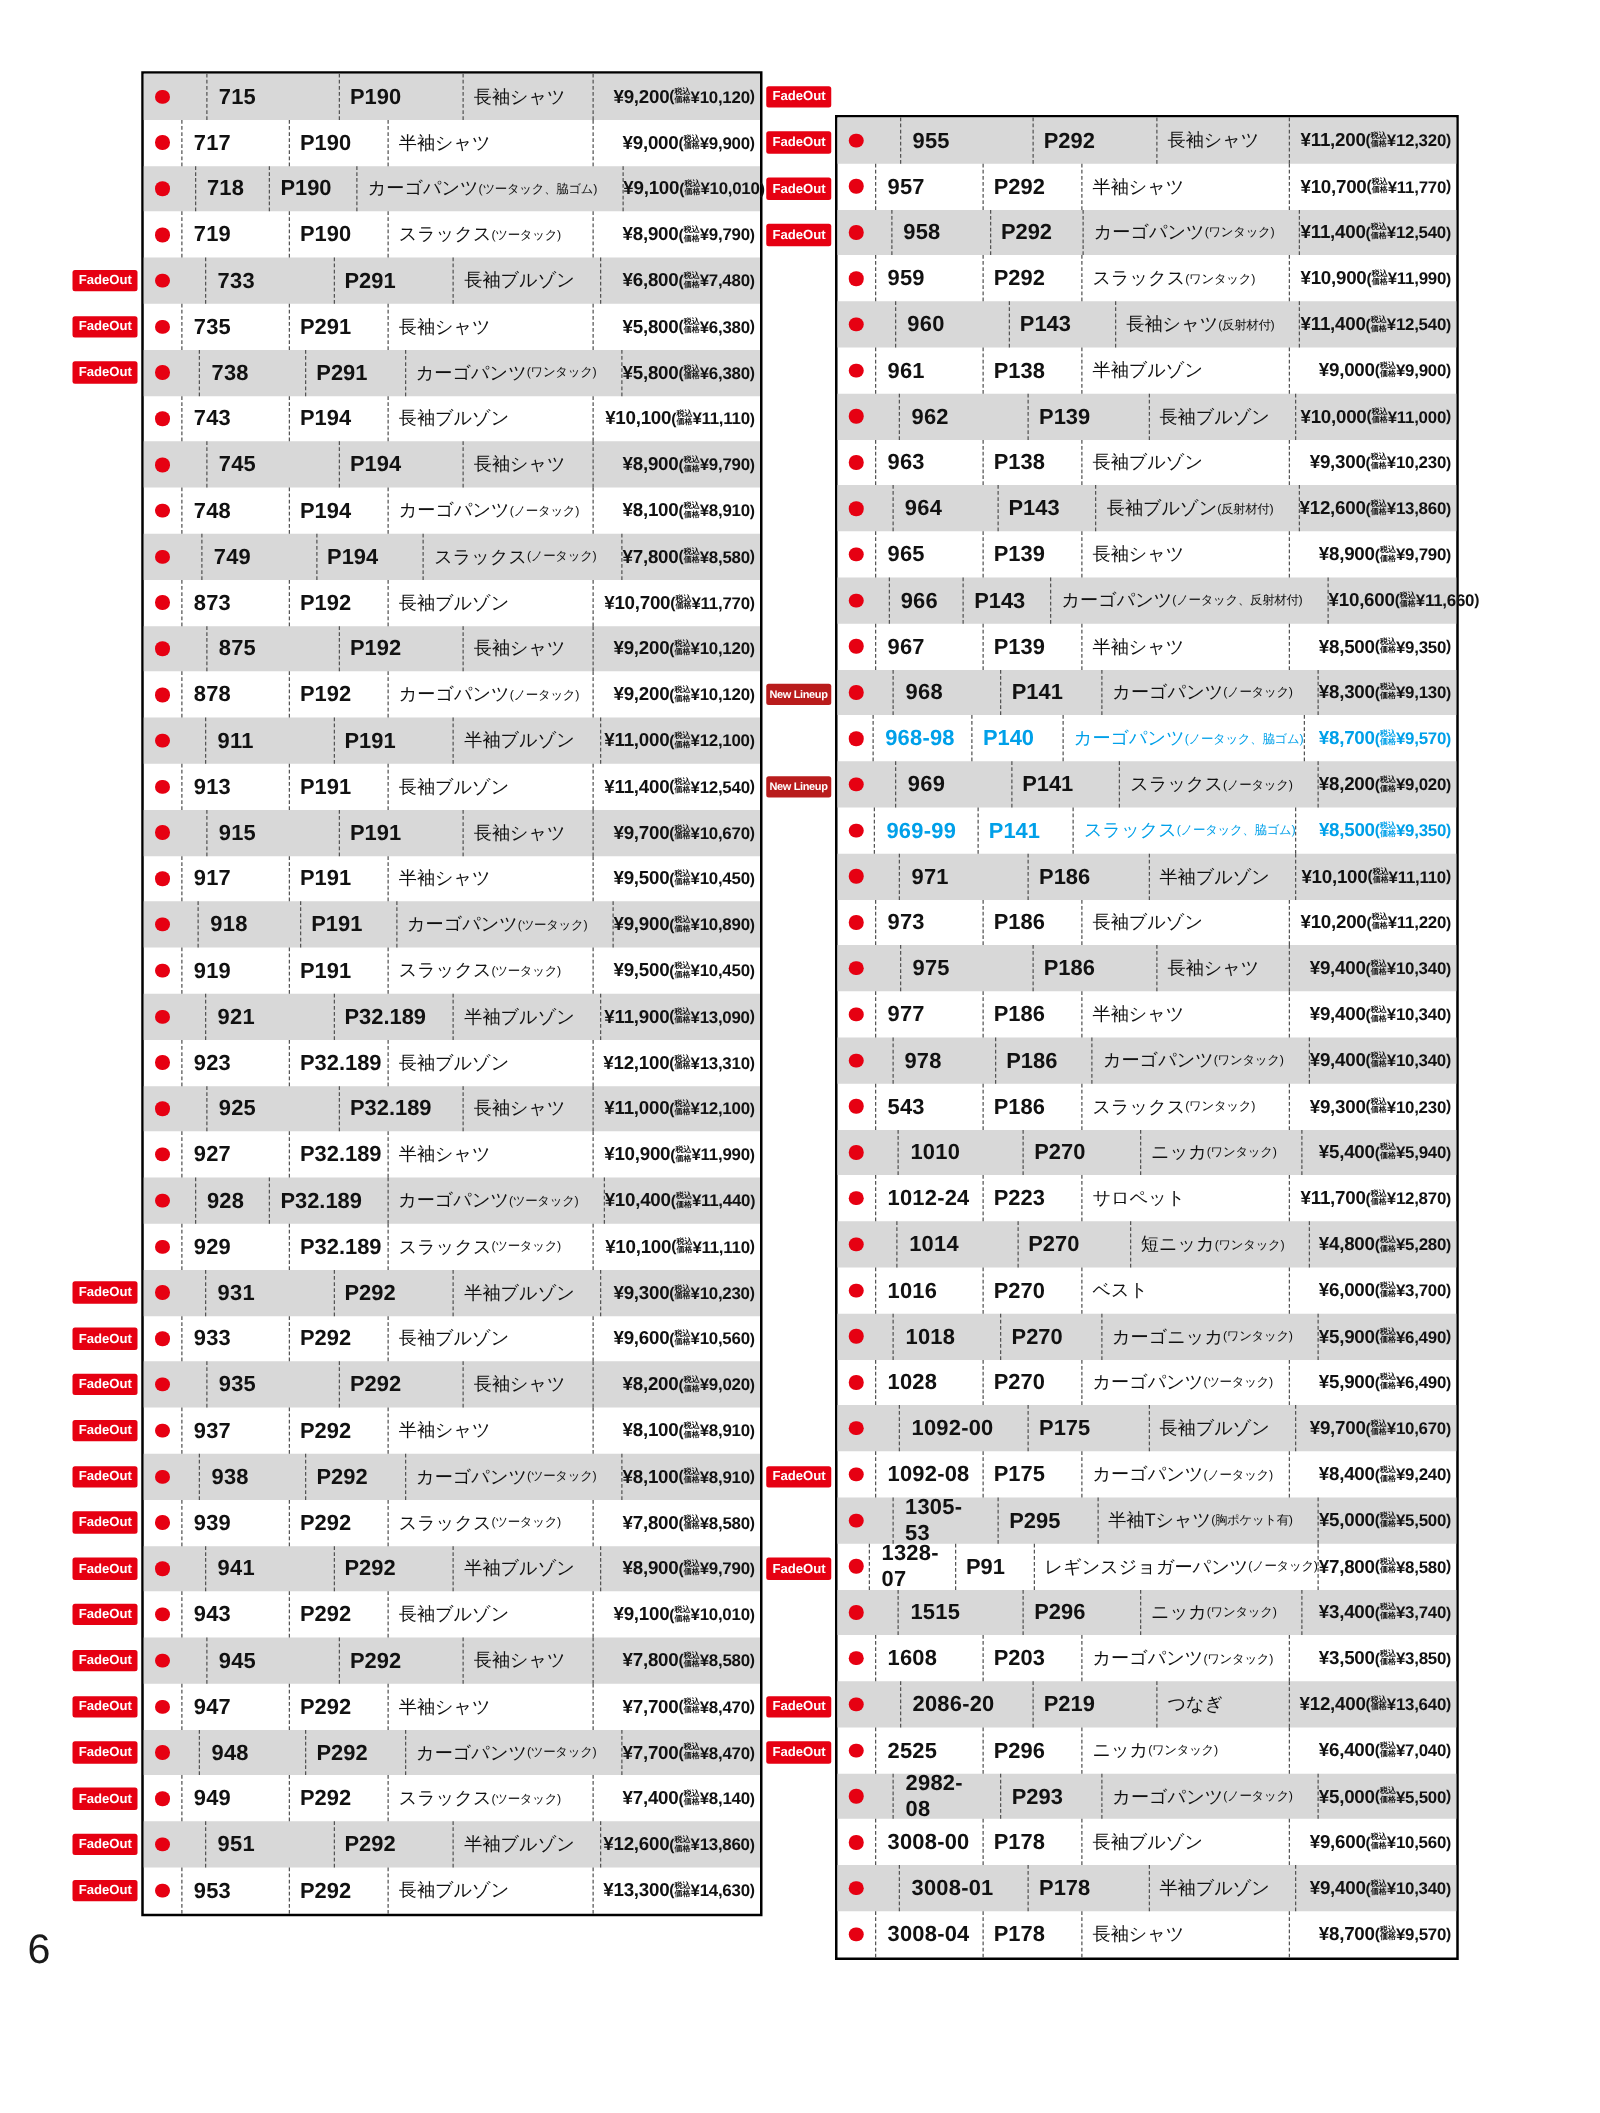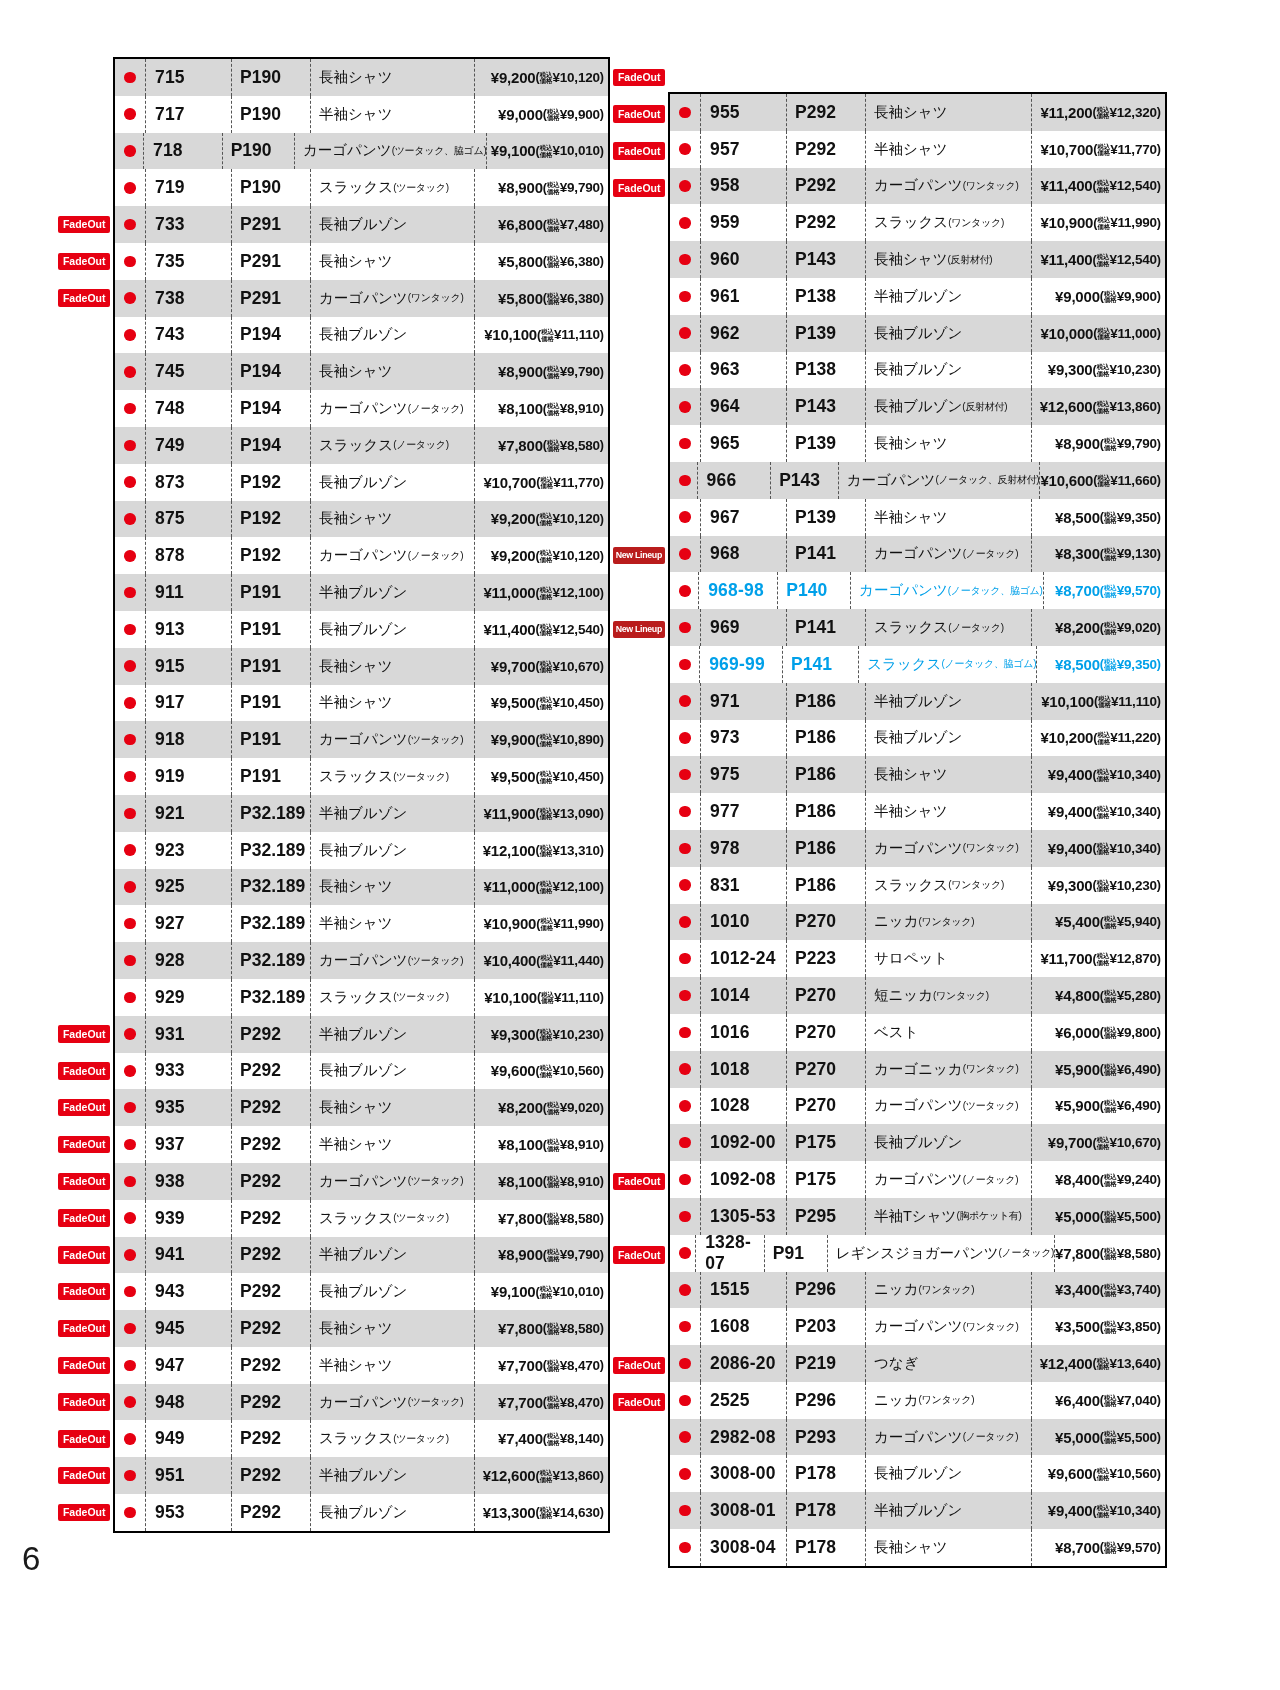--- a/index.html
+++ b/index.html
@@ -22,21 +22,21 @@
   .badge {
     color:#fff; border-radius:2px; text-align:left; line-height:1;
     white-space:nowrap; display:inline-block;
   }
   .badge.fadeout   { background:#e60012; font-size:10.5px; font-weight:bold; padding:3.5px 4.5px; }
   .badge.newlineup { background:#b91c1c; font-size:8.8px;  font-weight:bold; padding:4px 3px; letter-spacing:-0.3px; }
   .table { border:2px solid #000; background:#fff; }
   #section-left  .table { width:497px; }
   #section-right .table { width:499px;margin-top:35px; }
   .row { display:flex; height:36.8px; align-items:stretch; }
-  .row.shade { background:#d8d8d8; }
+  .row.shade { background:#d8d8d8;gap:20px; }
   .cell { display:flex; align-items:center; overflow:visible; }
   .c-dot  { width:30px; padding-left:9px; }
   .c-num  { width:86px;  border-left:1px dashed #555; padding-left:9px;
             font-size:17.5px; font-weight:bold; letter-spacing:0.2px; }
   .c-page { width:79px;  border-left:1px dashed #555; padding-left:8px;
             font-size:17.5px; font-weight:bold; }
   .c-name { flex:1; border-left:1px dashed #555; padding-left:8px;
             font-size:14.5px; white-space:nowrap; }
   .c-price{ width:134px; border-left:1px dashed #555; justify-content:flex-end;
             padding-right:4px; white-space:nowrap; }
@@ -1538,21 +1538,21 @@
           </span>
           <span class="p-tax">¥10,340</span>
           <span class="p-paren">)</span>
         </div>
   </div>
 
   <div class="row">
     <div class="cell c-dot">
       <span class="dot"></span>
     </div>
-    <div class="cell c-num">831</div>
+    <div class="cell c-num">543</div>
     <div class="cell c-page">P186</div>
     <div class="cell c-name">
           <span class="nm">スラックス</span>
           <span class="nt">(ワンタック)</span>
         </div>
     <div class="cell c-price">
           <span class="p-main">¥9,300</span>
           <span class="p-paren">(</span>
           <span class="p-taxlabel">
             <span>税込</span>
@@ -1639,21 +1639,21 @@
           <span class="nm">ベスト</span>
           <span class="nt"></span>
         </div>
     <div class="cell c-price">
           <span class="p-main">¥6,000</span>
           <span class="p-paren">(</span>
           <span class="p-taxlabel">
             <span>税込</span>
             <span>価格</span>
           </span>
-          <span class="p-tax">¥9,800</span>
+          <span class="p-tax">¥3,700</span>
           <span class="p-paren">)</span>
         </div>
   </div>
 
   <div class="row shade">
     <div class="cell c-dot">
       <span class="dot"></span>
     </div>
     <div class="cell c-num">1018</div>
     <div class="cell c-page">P270</div>

